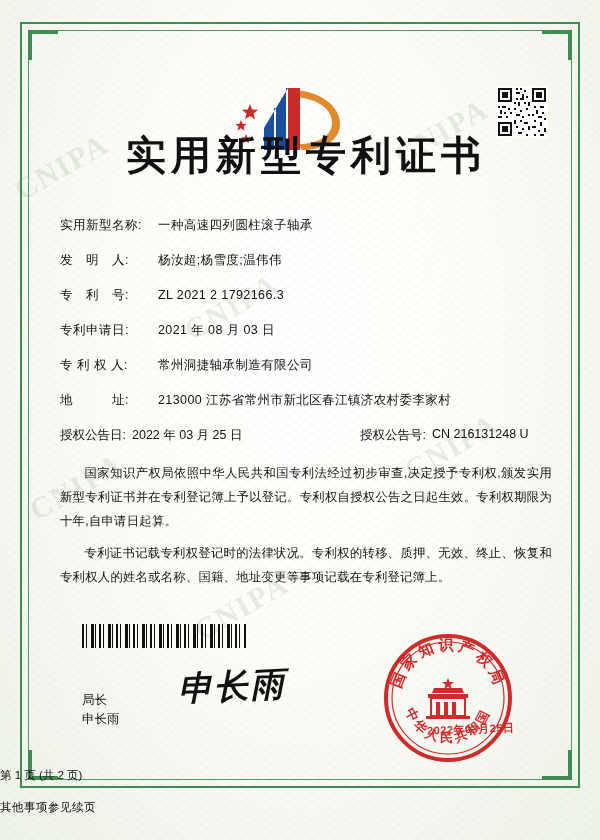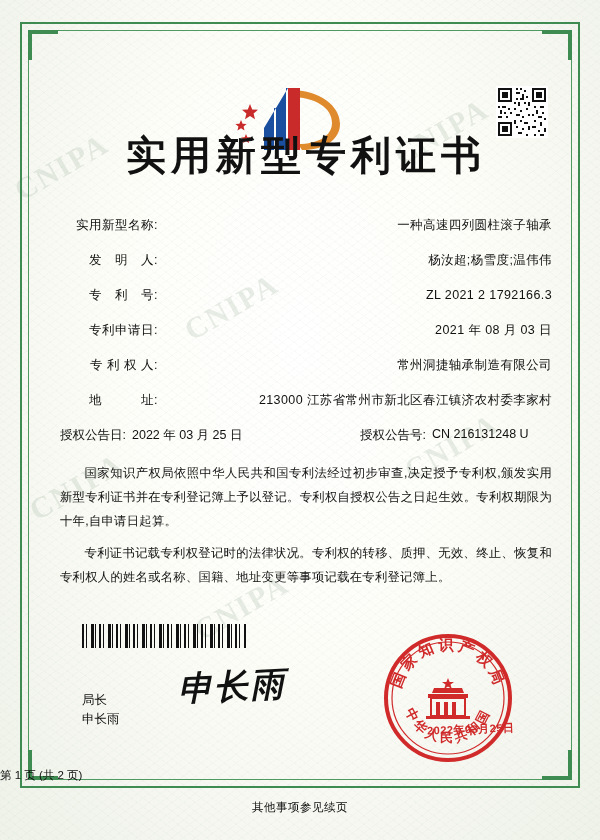--- a/index.html
+++ b/index.html
@@ -106,21 +106,20 @@
 
   .fields {
     margin-top: 34px;
     font-size: 12.5px;
     color: #111;
   }
   .row {
     display: flex;
     align-items: baseline;
     margin-bottom: 18px;
-    text-align: right;
   }
   .row .lbl {
     width: 98px;
     flex: 0 0 98px;
     white-space: nowrap;
     letter-spacing: 0.5px;
   }
   .row .val {
     flex: 1 1 auto;
     letter-spacing: 0.4px;
@@ -201,21 +200,21 @@
     left: 0; right: 0;
     top: 768px;
     text-align: left;
     font-size: 11.5px;
     color: #111;
   }
   .footer-note {
     position: absolute;
     left: 0; right: 0;
     top: 800px;
-    text-align: center;
+    text-align: left;
     font-size: 11.5px;
     color: #111;
     letter-spacing: 0.5px;
   }
 </style>
 </head>
 <body>
 
 <div class="page">
   <div class="bg-texture"></div>

